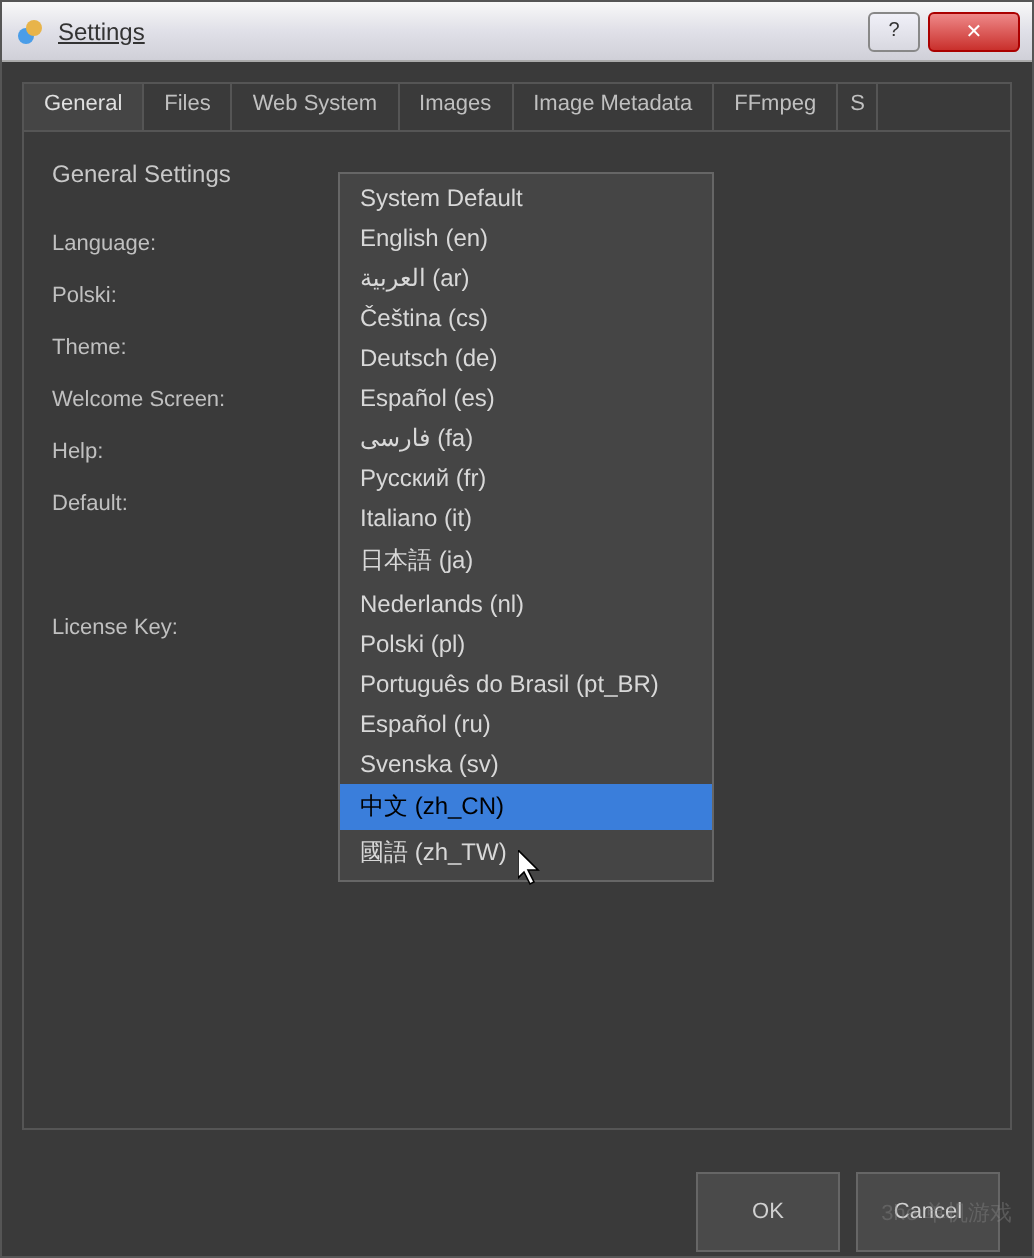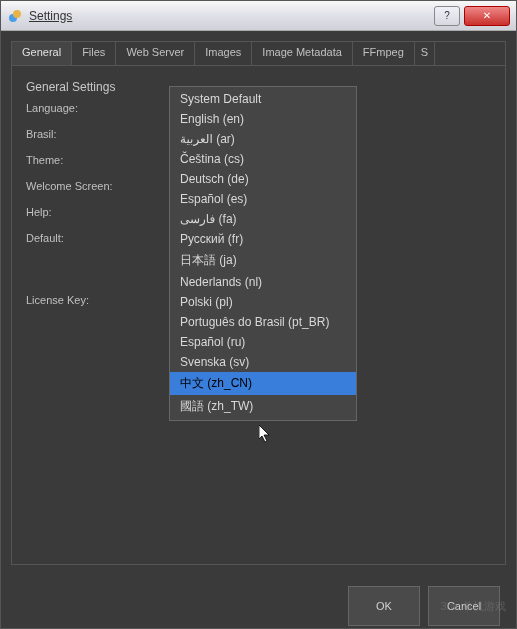--- a/index.html
+++ b/index.html
@@ -13,21 +13,21 @@
     .tb-help { background: linear-gradient(180deg,#f0f0f8,#d8d8e0); color: #333; width: 26px; }
     .tb-close { background: linear-gradient(180deg,#e88,#c9302c); color: #fff; width: 46px; border-color: #a00; }
     .client { position: absolute; top: 30px; left: 0; right: 0; bottom: 0; background: #3a3a3a; padding: 10px; }
     .inner-frame { border: 1px solid #555; background: #3a3a3a; height: 524px; padding: 0; position: relative; }
     .tabs { display: flex; border-bottom: 1px solid #555; background: #3a3a3a; height: 24px; }
     .tab { padding: 4px 10px; font-size: 11px; color: #c0c0c0; border-right: 1px solid #555; cursor: pointer; white-space: nowrap; }
     .tab.active { color: #e0e0e0; background: #454545; }
     .tab.trunc { padding: 4px 6px; }
     .section-title { font-size: 12px; color: #c8c8c8; padding: 14px 14px 8px; }
     .form { padding: 0 14px; }
-    .form-row { display: flex; align-items: flex-start; height: 26px; font-size: 11px; color: #c0c0c0; }
+    .form-row { display: flex; align-items: flex-end; height: 26px; font-size: 11px; color: #c0c0c0; }
     .form-label { width: 110px; }
     .form-gap { height: 10px; }
     .dropdown { position: absolute; top: 85px; left: 168px; width: 188px; background: #454545; border: 1px solid #666; z-index: 10; padding: 2px 0; }
     .dd-item { padding: 3px 10px; font-size: 12px; color: #d8d8d8; cursor: pointer; white-space: nowrap; }
     .dd-item.selected { background: #3a7edb; color: #000000; }
     .cursor { position: absolute; top: 424px; left: 258px; z-index: 20; pointer-events: none; }
     .footer { position: absolute; bottom: 0; left: 0; right: 0; height: 44px; display: flex; align-items: center; justify-content: flex-end; padding: 0 16px; gap: 8px; }
     .btn { min-width: 72px; height: 40px; background: #4a4a4a; border: 1px solid #666; color: #d0d0d0; font-size: 11px; cursor: pointer; }
     .hint { position: absolute; left: 330px; font-size: 11px; color: #aaa; }
     .watermark { position: absolute; right: 10px; bottom: 14px; font-size: 11px; color: #888; opacity: 0.4; pointer-events: none; }
@@ -48,35 +48,35 @@
       <div class="tb-btn tb-help">?</div>
       <div class="tb-btn tb-close">✕</div>
     </div>
   </div>
 
   <div class="client">
     <div class="inner-frame">
       <div class="tabs">
         <div class="tab active">General</div>
         <div class="tab">Files</div>
-        <div class="tab">Web Server</div>
+        <div class="tab">Web System</div>
         <div class="tab">Images</div>
         <div class="tab">Image Metadata</div>
         <div class="tab">FFmpeg</div>
         <div class="tab trunc">S</div>
       </div>
 
       <div class="section-title">General Settings</div>
 
       <div class="form">
         <div class="form-row">
           <div class="form-label">Language:</div>
         </div>
         <div class="form-row">
-          <div class="form-label">Brasil:</div>
+          <div class="form-label">Polski:</div>
         </div>
         <div class="form-row">
           <div class="form-label">Theme:</div>
         </div>
         <div class="form-row">
           <div class="form-label">Welcome Screen:</div>
         </div>
         <div class="form-row">
           <div class="form-label">Help:</div>
         </div>
@@ -102,20 +102,21 @@
 
   <div class="dropdown">
     <div class="dd-item">System Default</div>
     <div class="dd-item">English (en)</div>
     <div class="dd-item">العربية (ar)</div>
     <div class="dd-item">Čeština (cs)</div>
     <div class="dd-item">Deutsch (de)</div>
     <div class="dd-item">Español (es)</div>
     <div class="dd-item">فارسی (fa)</div>
     <div class="dd-item">Русский (fr)</div>
+    <div class="dd-item">Italiano (it)</div>
     <div class="dd-item">日本語 (ja)</div>
     <div class="dd-item">Nederlands (nl)</div>
     <div class="dd-item">Polski (pl)</div>
     <div class="dd-item">Português do Brasil (pt_BR)</div>
     <div class="dd-item">Español (ru)</div>
     <div class="dd-item">Svenska (sv)</div>
     <div class="dd-item selected">中文 (zh_CN)</div>
     <div class="dd-item">國語 (zh_TW)</div>
   </div>
 

